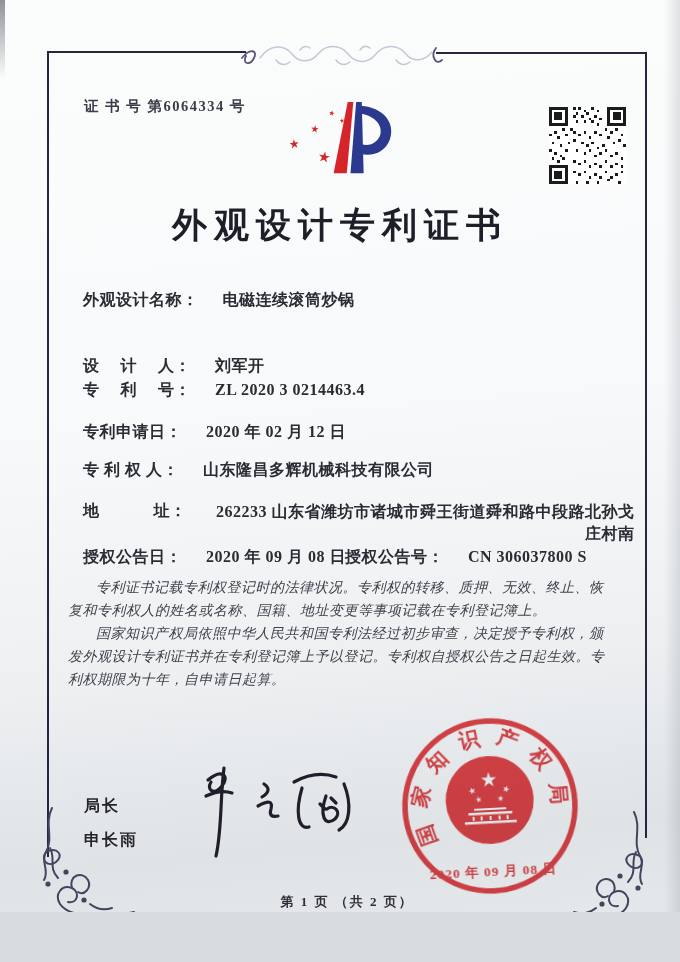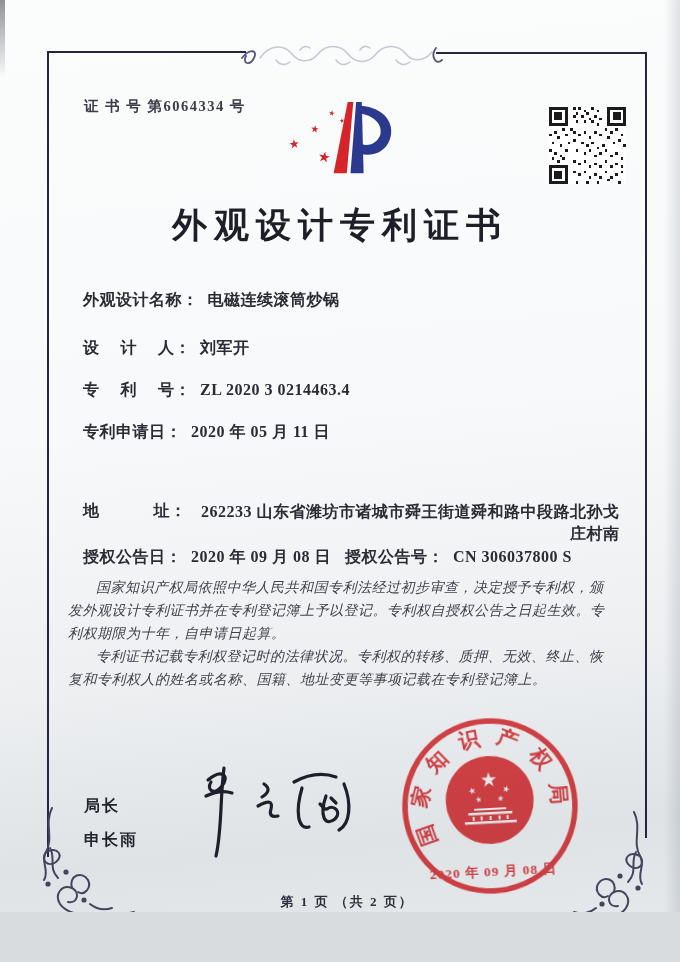--- a/index.html
+++ b/index.html
@@ -20,24 +20,24 @@
   #b-top-r{left:436px;top:52px;width:211px;height:2px;}
   .cert-no{position:absolute;left:84px;top:97px;font-size:14.5px;letter-spacing:1.5px;
     color:#3c3c49;font-weight:600;}
   .logo{position:absolute;left:268px;top:94px;}
   .qr{position:absolute;left:549px;top:107px;}
   .title{position:absolute;left:0;right:0;top:202px;text-align:center;
     font-size:35px;font-weight:700;letter-spacing:7px;color:#1e1e28;}
   .row{position:absolute;left:83px;font-size:16px;color:#2b2b34;font-weight:600;
     letter-spacing:.5px;white-space:nowrap;}
   .row .lab{display:inline-block;}
-  .row .val{margin-left:9px;}
+  .row .val{margin-left:24px;}
   .row .val.wrap{display:inline-block;width:424px;white-space:normal;
     vertical-align:top;line-height:22px;text-align:right;}
-  #r1{top:290px;} #r2{top:338px;text-align:right;} #r3{top:380px;} #r4{top:422px;}
+  #r1{top:290px;} #r2{top:356px;text-align:right;} #r3{top:380px;} #r4{top:422px;}
   #r5{top:460px;} #r6{top:501px;} #r7{top:547px;}
   .pair2{position:absolute;left:262px;top:0;text-align:center;}
   .body-text{position:absolute;left:68px;top:576px;width:548px;font-size:14px;
     line-height:23px;color:#41414c;font-style:italic;letter-spacing:.5px;}
   .body-text p{margin:0;text-indent:2em;}
   .official{position:absolute;left:84px;top:789px;font-size:16px;font-weight:700;
     color:#24242e;line-height:34px;letter-spacing:2px;font-family:Liberation Serif, serif;}
   .sig{position:absolute;left:178px;top:756px;}
   .seal{position:absolute;left:400px;top:716px;mix-blend-mode:multiply;opacity:.93;
     transform:rotate(-3deg);filter:blur(.2px);}
@@ -134,35 +134,38 @@
   <div class="row" id="r1">
     <span class="lab">外观设计名称：</span><span class="val">电磁连续滚筒炒锅</span>
   </div>
   <div class="row" id="r2">
     <span class="lab">设　 计　 人：</span><span class="val">刘军开</span>
   </div>
   <div class="row" id="r3">
     <span class="lab">专　 利　 号：</span><span class="val">ZL 2020 3 0214463.4</span>
   </div>
   <div class="row" id="r4">
-    <span class="lab">专利申请日：</span><span class="val">2020 年 05 月 11 日</span>
+    <span class="lab">专利申请日：</span><span class="val">2020 年 02 月 12 日</span>
+  </div>
+  <div class="row" id="r5">
+    <span class="lab">专 利 权 人：</span><span class="val">山东隆昌多辉机械科技有限公司</span>
   </div>
   <div class="row" id="r6">
     <span class="lab">地　　　 址：</span><span class="val wrap">262233 山东省潍坊市诸城市舜王街道舜和路中段路北孙戈庄村南</span>
   </div>
   <div class="row" id="r7">
     <span class="lab">授权公告日：</span><span class="val">2020 年 09 月 08 日</span>
     <span class="pair2">
       <span class="lab">授权公告号：</span><span class="val">CN 306037800 S</span>
     </span>
   </div>
 
   <div class="body-text">
+    <p>专利证书记载专利权登记时的法律状况。专利权的转移、质押、无效、终止、恢复和专利权人的姓名或名称、国籍、地址变更等事项记载在专利登记簿上。</p>
     <p>国家知识产权局依照中华人民共和国专利法经过初步审查，决定授予专利权，颁发外观设计专利证书并在专利登记簿上予以登记。专利权自授权公告之日起生效。专利权期限为十年，自申请日起算。</p>
-    <p>专利证书记载专利权登记时的法律状况。专利权的转移、质押、无效、终止、恢复和专利权人的姓名或名称、国籍、地址变更等事项记载在专利登记簿上。</p>
   </div>
 
   <div class="official">
     <div>局长</div>
     <div>申长雨</div>
   </div>
 
   <svg class="sig" width="195" height="112" viewBox="0 0 195 112" fill="none" stroke="#1f1f2b" stroke-width="3.2" stroke-linecap="round" stroke-linejoin="round">
     <path d="M30,24 C 44,12 52,20 44,30 C 36,40 28,34 33,26"></path>
     <path d="M28,40 q15,-7 26,-3"></path>

